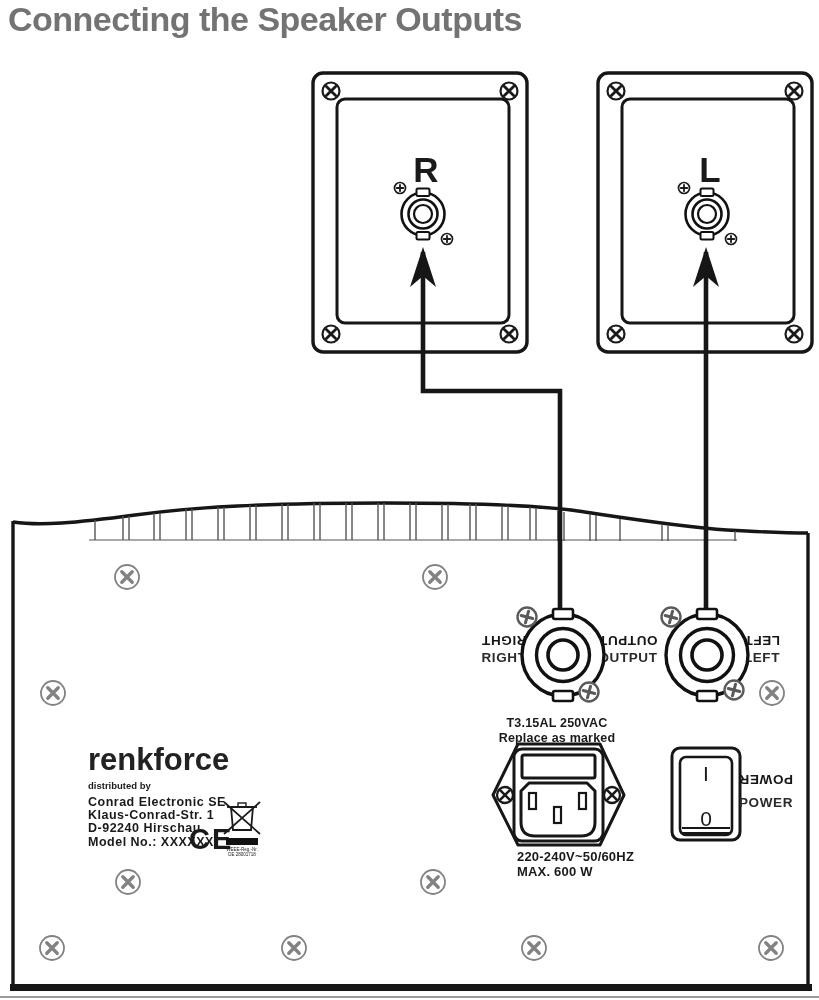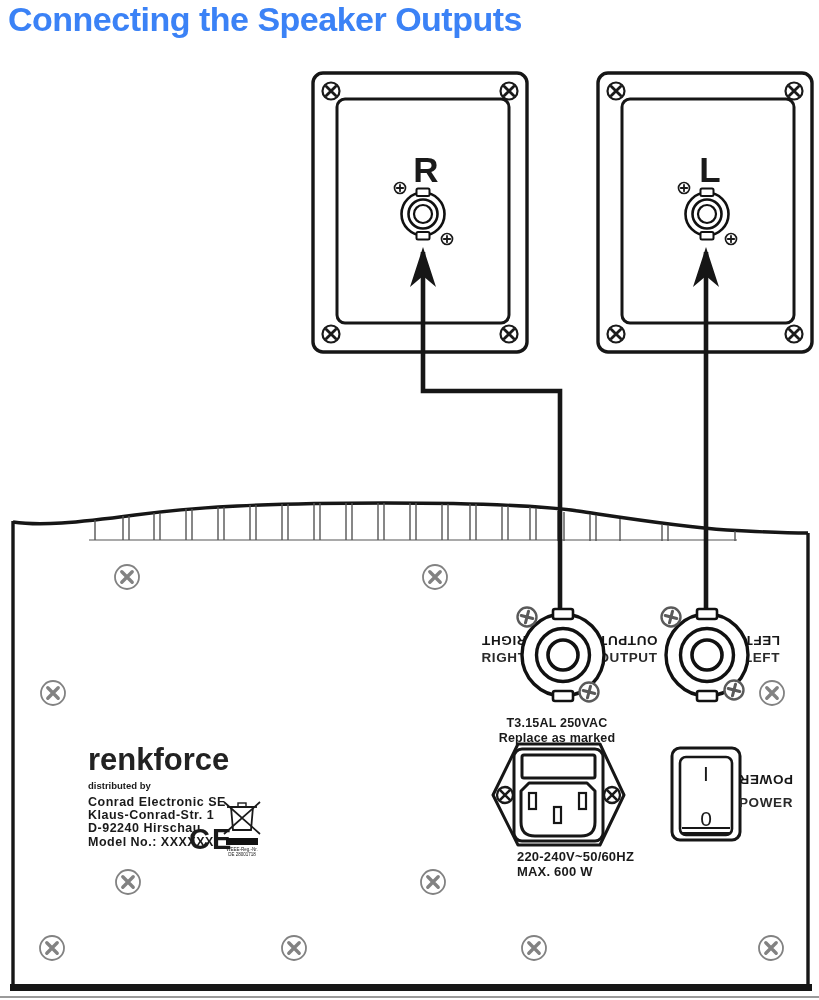--- a/index.html
+++ b/index.html
@@ -1,19 +1,19 @@
 <!DOCTYPE html>
 <html><head>
 <meta charset="utf-8">
 <style>
   html,body{margin:0;padding:0;background:#fff;}
   #page{position:relative;width:819px;height:1000px;background:#fff;overflow:hidden;
         font-family:"Liberation Sans","DejaVu Sans",sans-serif;}
   #title{position:absolute;left:8px;top:0px;margin:0;font-size:34px;font-weight:700;
-         color:#3b82f6;letter-spacing:-0.5px;font-family:"Liberation Sans","DejaVu Sans",sans-serif;}
+         color:#737373;letter-spacing:-0.5px;font-family:"Liberation Sans","DejaVu Sans",sans-serif;}
   svg{position:absolute;left:0;top:0;}
   svg text{font-family:"Liberation Sans","DejaVu Sans",sans-serif;fill:#1a1a1a;}
   .t-spk{font-size:35px;font-weight:600;fill:#1a1a1a;}
   .t-chan{font-size:13.5px;font-weight:700;letter-spacing:0.6px;fill:#2a2a2a;}
   .t-chan-flip{font-size:13.5px;font-weight:700;letter-spacing:0.6px;fill:#161616;}
   .t-fuse{font-size:12.5px;font-weight:700;letter-spacing:0.2px;}
   .t-spec{font-size:13px;font-weight:700;letter-spacing:0.2px;}
   .t-switch{font-size:21px;font-weight:500;}
   .t-brand{font-size:31px;font-weight:600;fill:#222;}
   .t-dist{font-size:9.5px;font-weight:700;}

